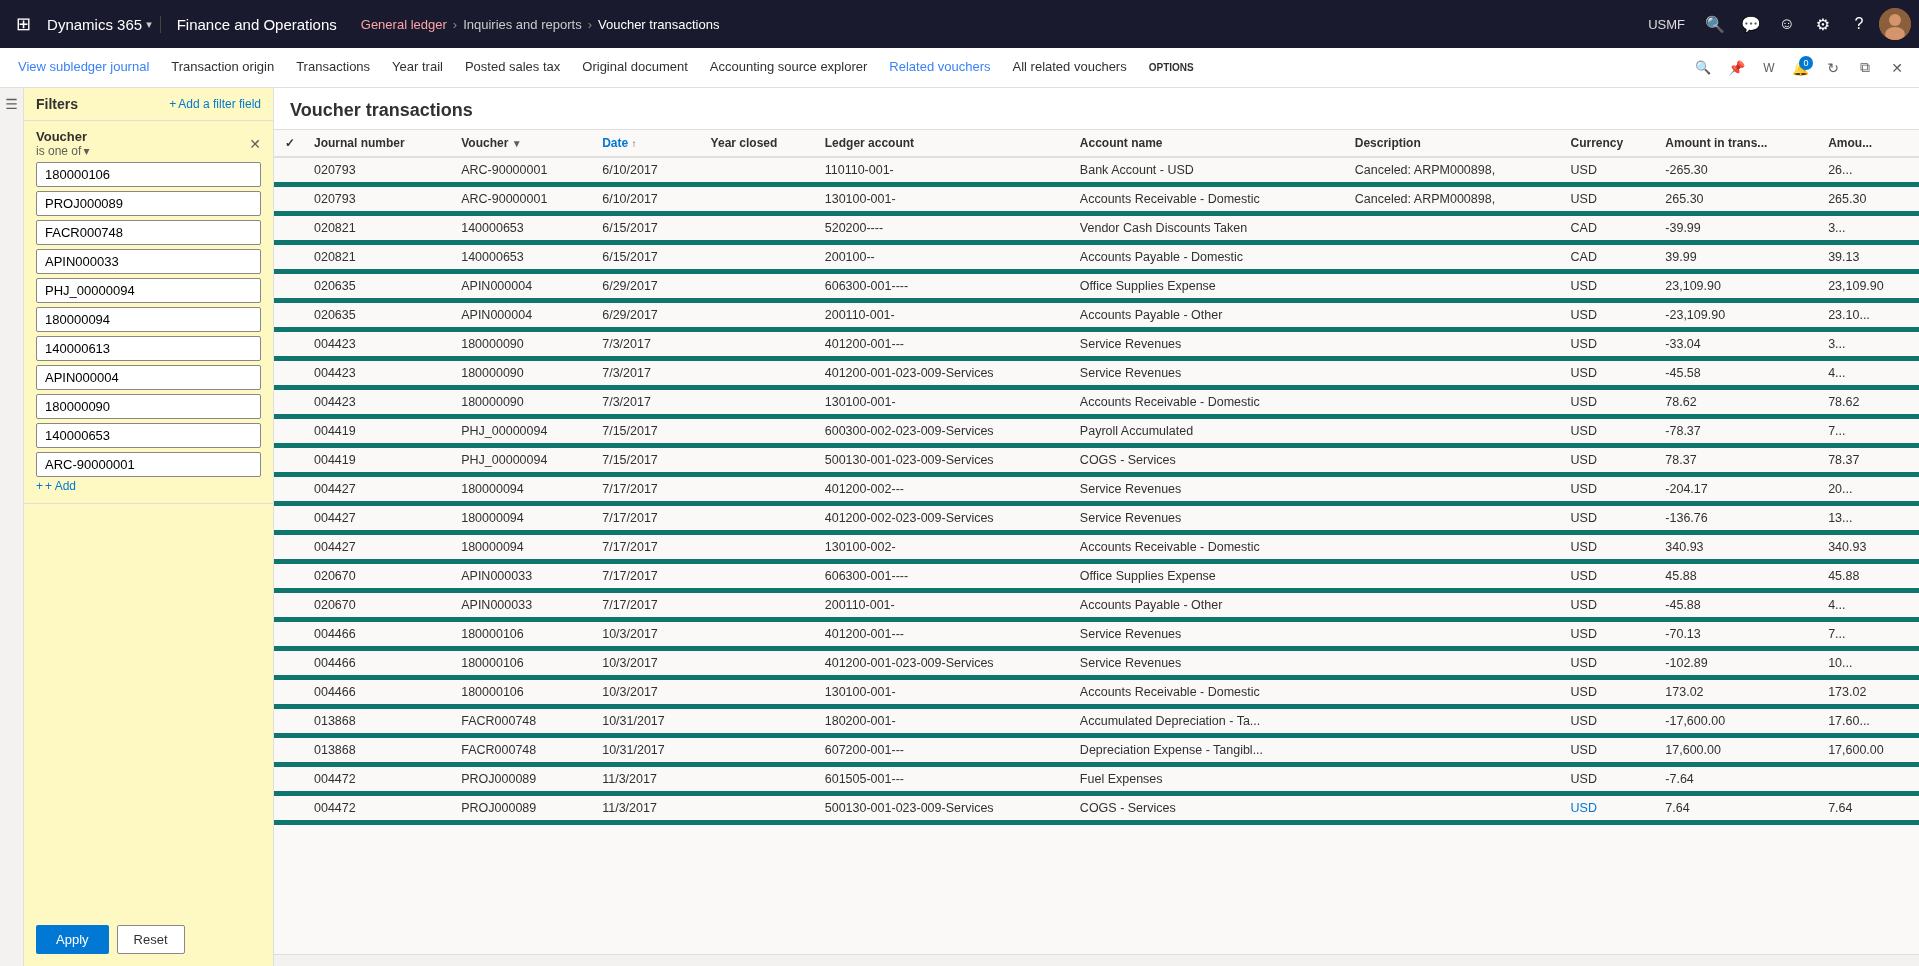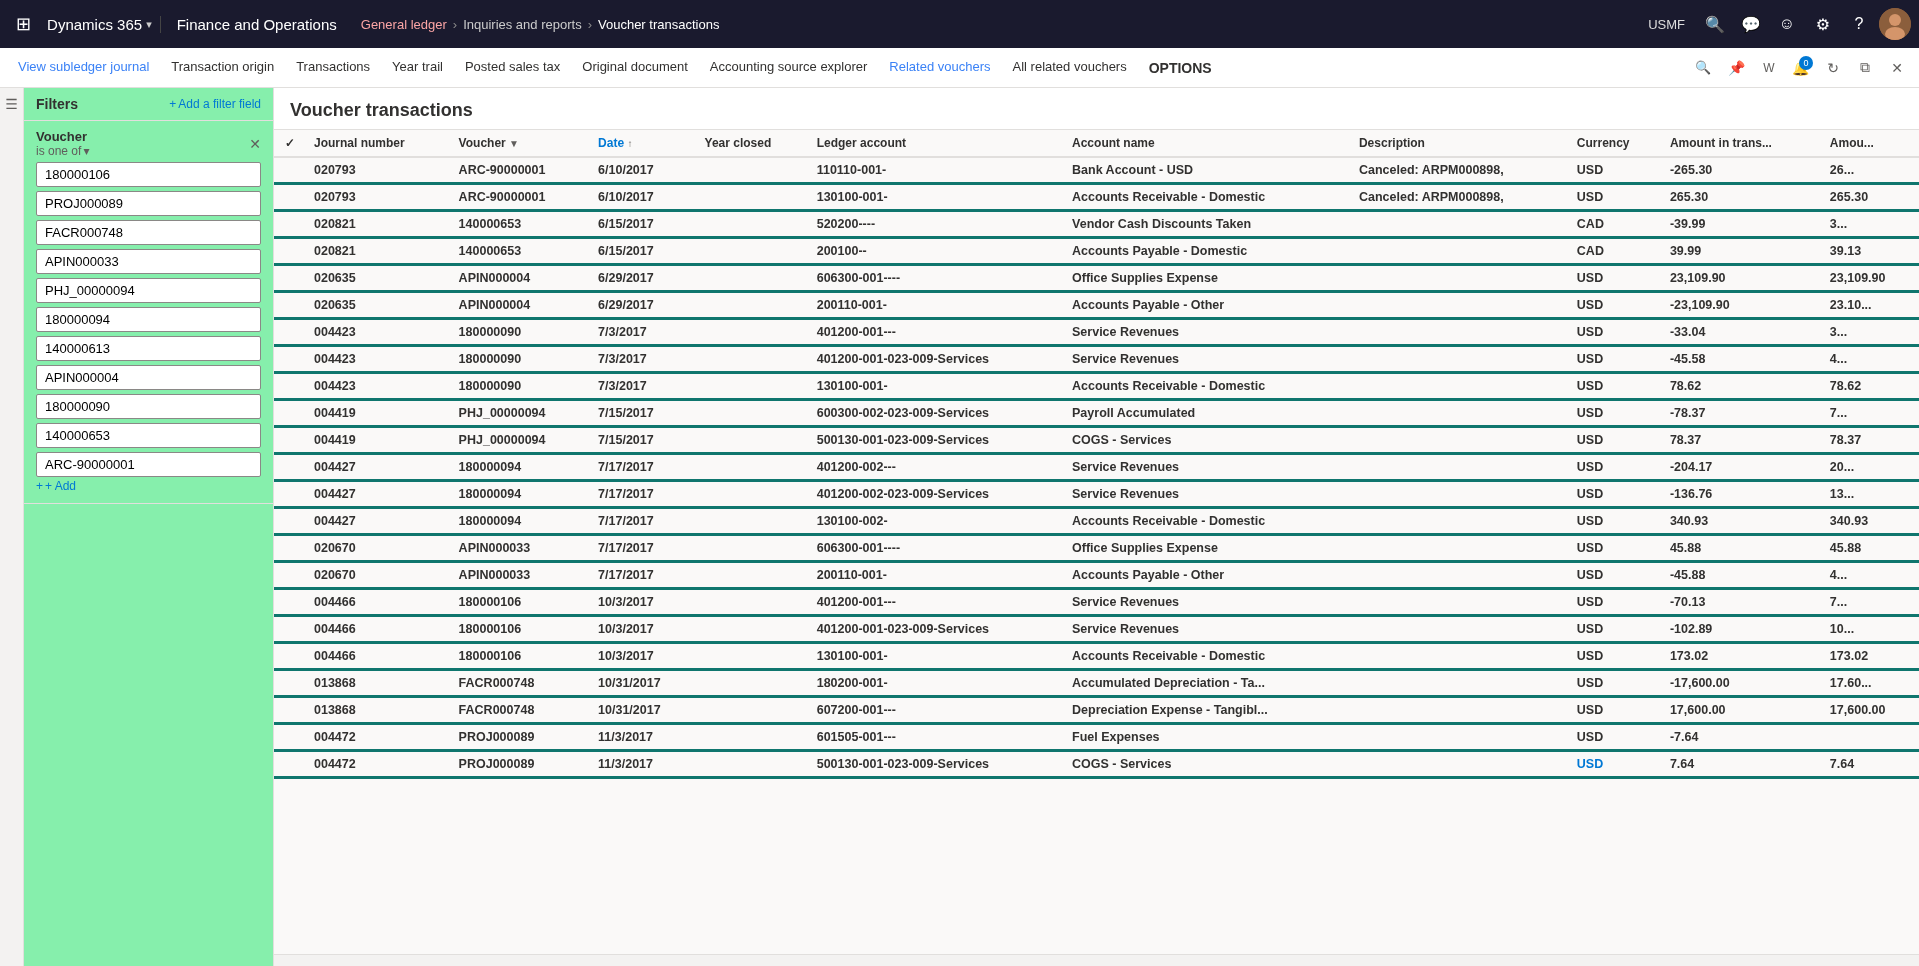--- a/index.html
+++ b/index.html
@@ -20,30 +20,30 @@
     .top-right span { font-size: 13px; padding: 4px 6px; cursor: pointer; color: #ddd; }
     .top-right .icon-btn { width: 32px; height: 32px; display: flex; align-items: center; justify-content: center; cursor: pointer; color: white; font-size: 16px; border-radius: 2px; }
     .user-avatar { width: 32px; height: 32px; border-radius: 50%; background: #8b5e3c; display: flex; align-items: center; justify-content: center; color: white; font-size: 13px; cursor: pointer; overflow: hidden; }
 
     
     .secondary-nav {
       display: flex; align-items: center; background: #ffffff; height: 40px; border-bottom: 1px solid #e1dfdd; padding: 0 8px; gap: 2px;
     }
     .nav-item { padding: 0 10px; height: 40px; display: flex; align-items: center; font-size: 13px; cursor: pointer; color: #323130; white-space: nowrap; border-bottom: 2px solid transparent; }
     .nav-item.disabled { color: #3b82f6; cursor: default; }
-    .options-btn { padding: 0 10px; height: 29px; display: flex; align-items: center; font-size: 14px; cursor: pointer; font-weight: 600; color: #323130; }
+    .options-btn { padding: 0 10px; height: 29px; display: flex; align-items: center; font-size: 10px; cursor: pointer; font-weight: 600; color: #323130; }
     .nav-search { margin-left: auto; width: 28px; height: 28px; display: flex; align-items: center; justify-content: center; cursor: pointer; }
     .nav-actions { display: flex; gap: 4px; margin-left: 4px; }
     .nav-icon-btn { width: 28px; height: 28px; display: flex; align-items: center; justify-content: center; cursor: pointer; font-size: 14px; color: #605e5c; border-radius: 2px; }
 
     
     .main-layout { display: flex; height: calc(966px - 88px); }
 
     
-    .filter-sidebar { width: 250px; min-width: 250px; background: #86efac; border-right: 1px solid #e1dfdd; display: flex; flex-direction: column; }
+    .filter-sidebar { width: 250px; min-width: 250px; background: #fef9c3; border-right: 1px solid #e1dfdd; display: flex; flex-direction: column; }
     .sidebar-toggle { width: 24px; min-width: 24px; background: #f3f2f1; display: flex; align-items: flex-start; justify-content: center; padding-top: 8px; border-right: 1px solid #e1dfdd; cursor: pointer; }
 
     .filters-header { display: flex; align-items: center; justify-content: space-between; padding: 8px 12px; border-bottom: 1px solid #e1dfdd; }
     .filters-title { font-size: 14px; font-weight: 600; }
     .add-filter-btn { font-size: 12px; color: #0078d4; cursor: pointer; display: flex; align-items: center; gap: 2px; }
 
     .filter-group { padding: 8px 12px; border-bottom: 1px solid #e1dfdd; }
     .filter-group-header { display: flex; align-items: center; justify-content: space-between; margin-bottom: 4px; }
     .filter-field-name { font-weight: 600; font-size: 13px; }
     .filter-condition { font-size: 12px; color: #605e5c; display: flex; align-items: center; gap: 2px; cursor: pointer; }
@@ -63,21 +63,21 @@
     .content-tabs { display: flex; gap: 0; }
     .content-tab { padding: 8px 16px; font-size: 13px; cursor: pointer; border-bottom: 2px solid transparent; color: #605e5c; }
     .content-tab.active { border-bottom-color: #0078d4; color: #0078d4; font-weight: 600; }
 
     
     .table-container { flex: 1; overflow: auto; }
     table { width: 100%; border-collapse: collapse; font-size: 12.5px; }
     thead tr { background: #faf9f8; border-bottom: 2px solid #e1dfdd; }
     thead th { padding: 6px 8px; text-align: left; font-weight: 600; color: #323130; white-space: nowrap; font-size: 12px; position: sticky; top: 0; background: #faf9f8; border-bottom: 1px solid #c8c6c4; cursor: pointer; }
     thead th.check-col { width: 32px; }
-    tbody tr { border-bottom: 3px solid #0f766e; font-weight: bold; }
+    tbody tr { border-bottom: 5px solid #0f766e; }
     tbody td { padding: 5px 8px; white-space: nowrap; color: #323130; }
     tbody td.highlight { color: #0078d4; }
     .sort-icon { font-size: 10px; color: #605e5c; }
     .filter-icon { font-size: 10px; color: #605e5c; }
     .check-col { text-align: center; }
     .check-header { display: flex; align-items: center; justify-content: center; }
     th.sorted { color: #0078d4; }
 
     
     ::-webkit-scrollbar { width: 8px; height: 8px; }
@@ -189,20 +189,24 @@
             <input type="text" class="filter-value-input" value="140000653" style="">
             <input type="text" class="filter-value-input" value="ARC-90000001" style="">
           </div>
         <div class="add-value-btn">
           <span>+</span>
           <span>+ Add</span>
         </div>
       </div>
     </div>
 
+    <div class="filter-actions">
+      <button class="btn-apply">Apply</button>
+      <button class="btn-reset">Reset</button>
+    </div>
   </div>
 
   <div class="content-area">
     <div class="content-header">
       <h1 class="page-title">Voucher transactions</h1>
     </div>
 
     <div class="table-container">
       <table>
         <thead>

